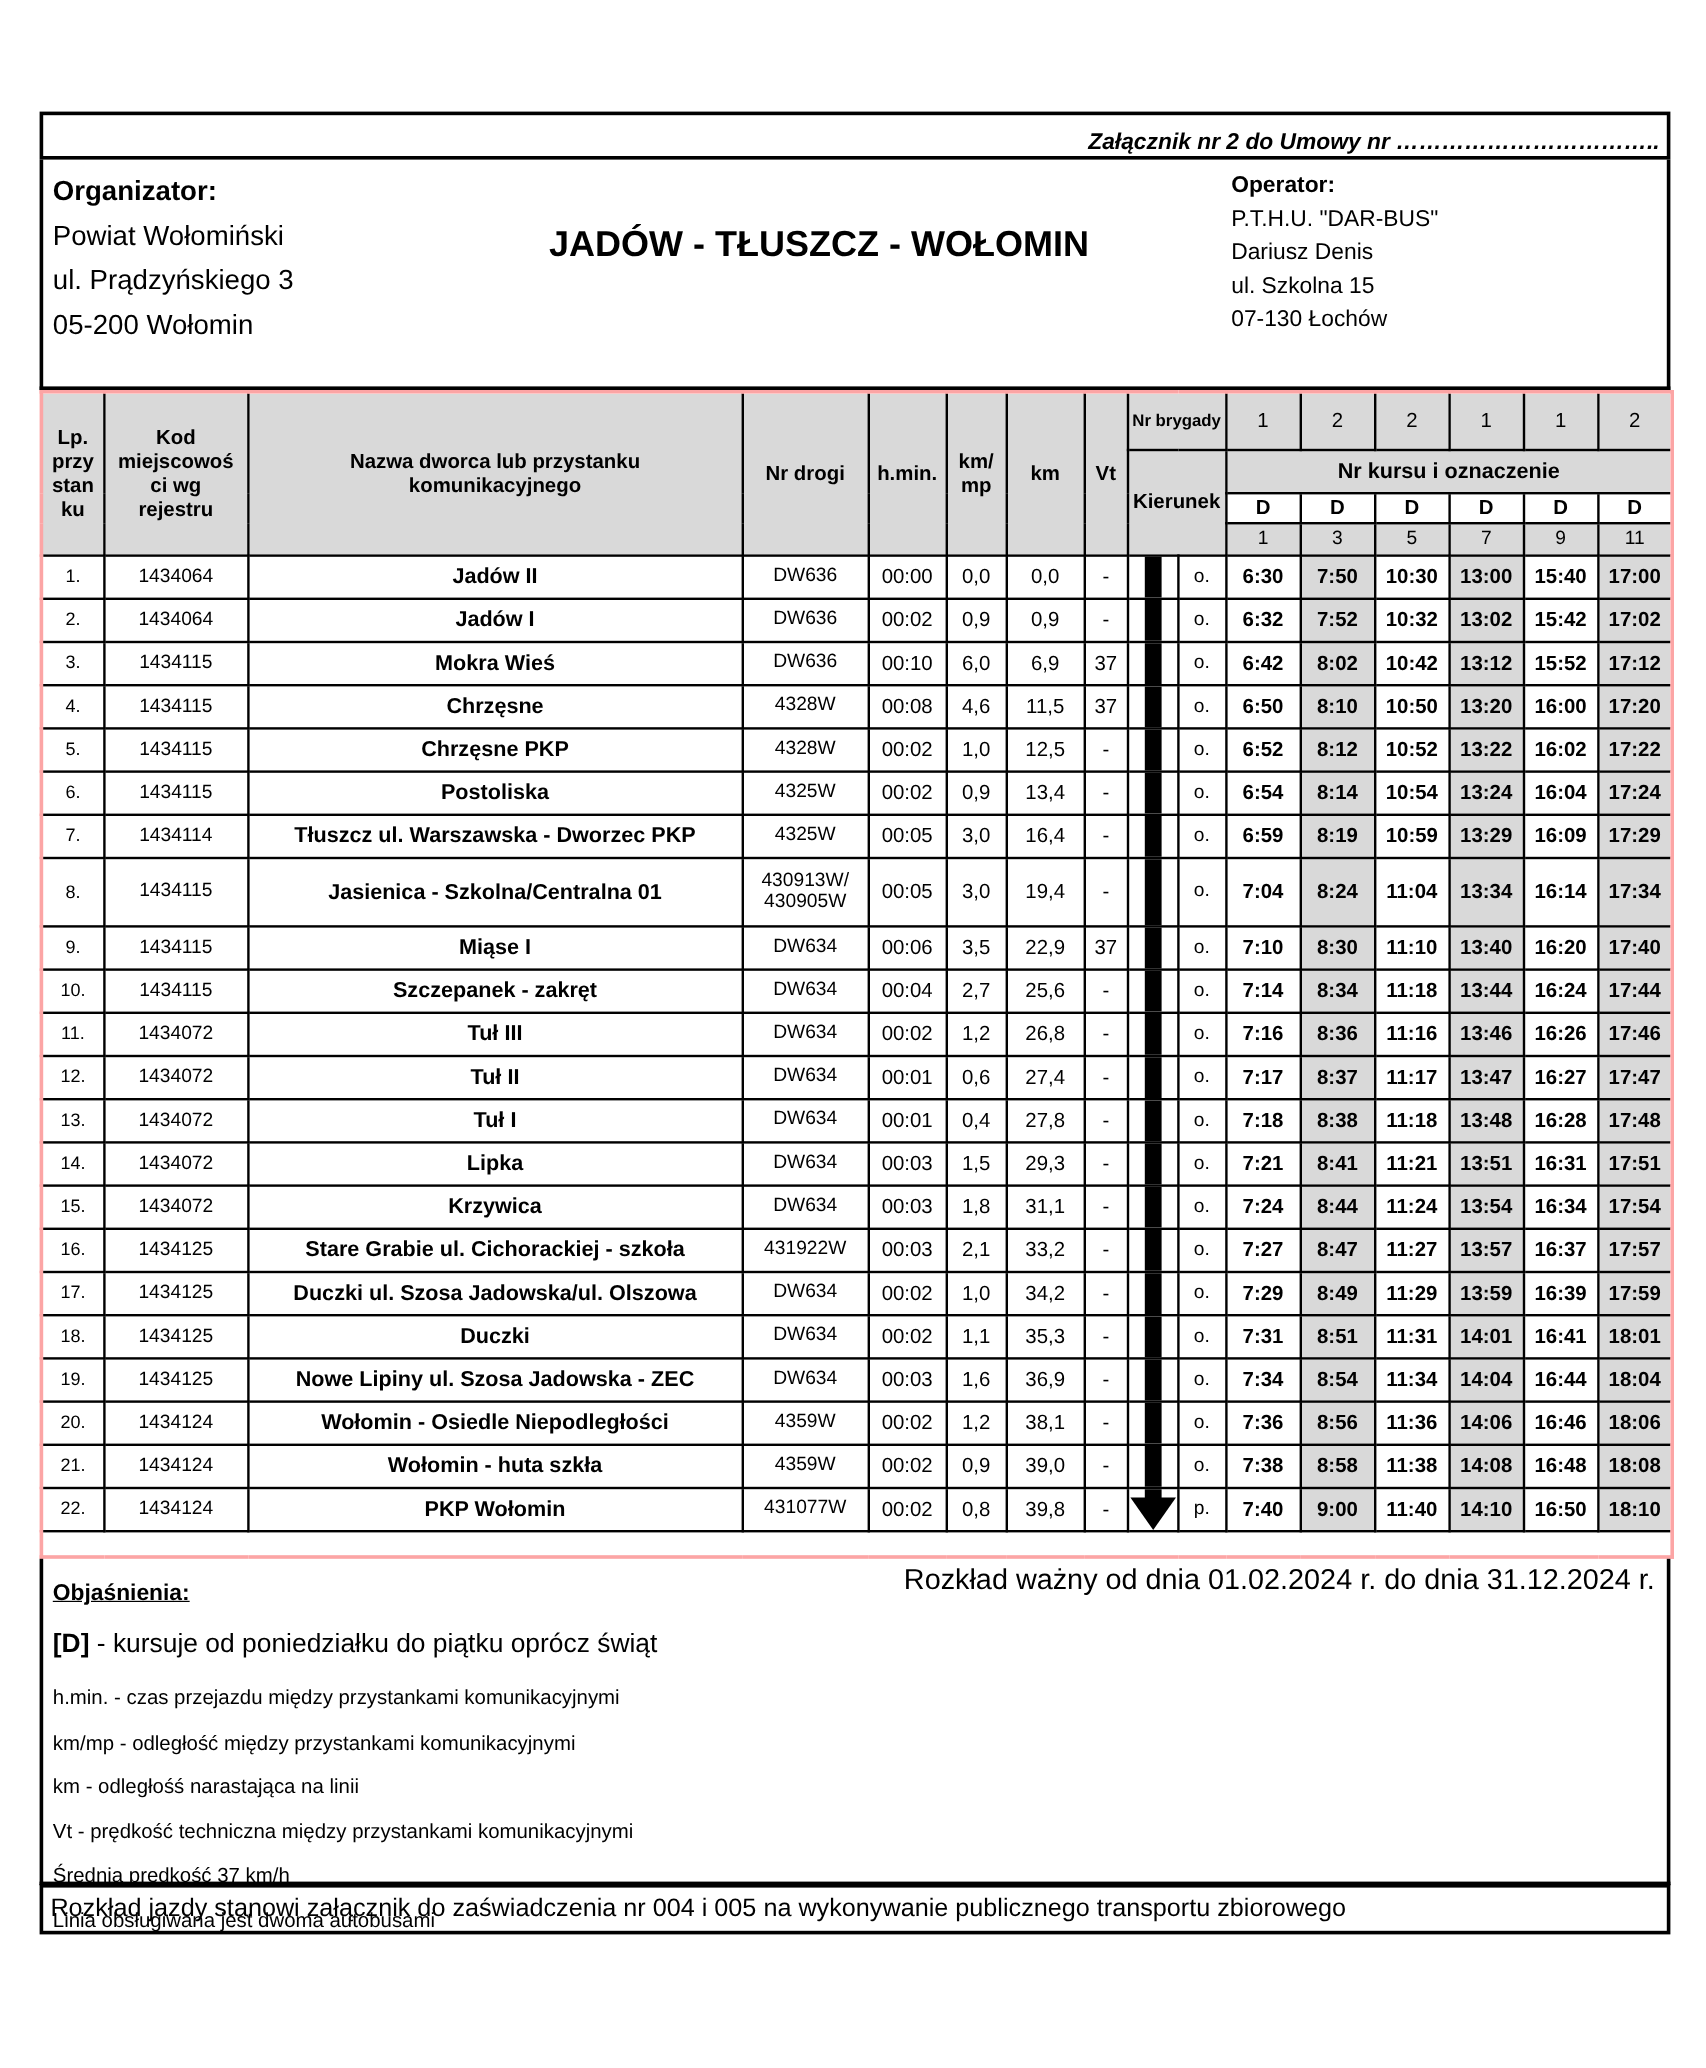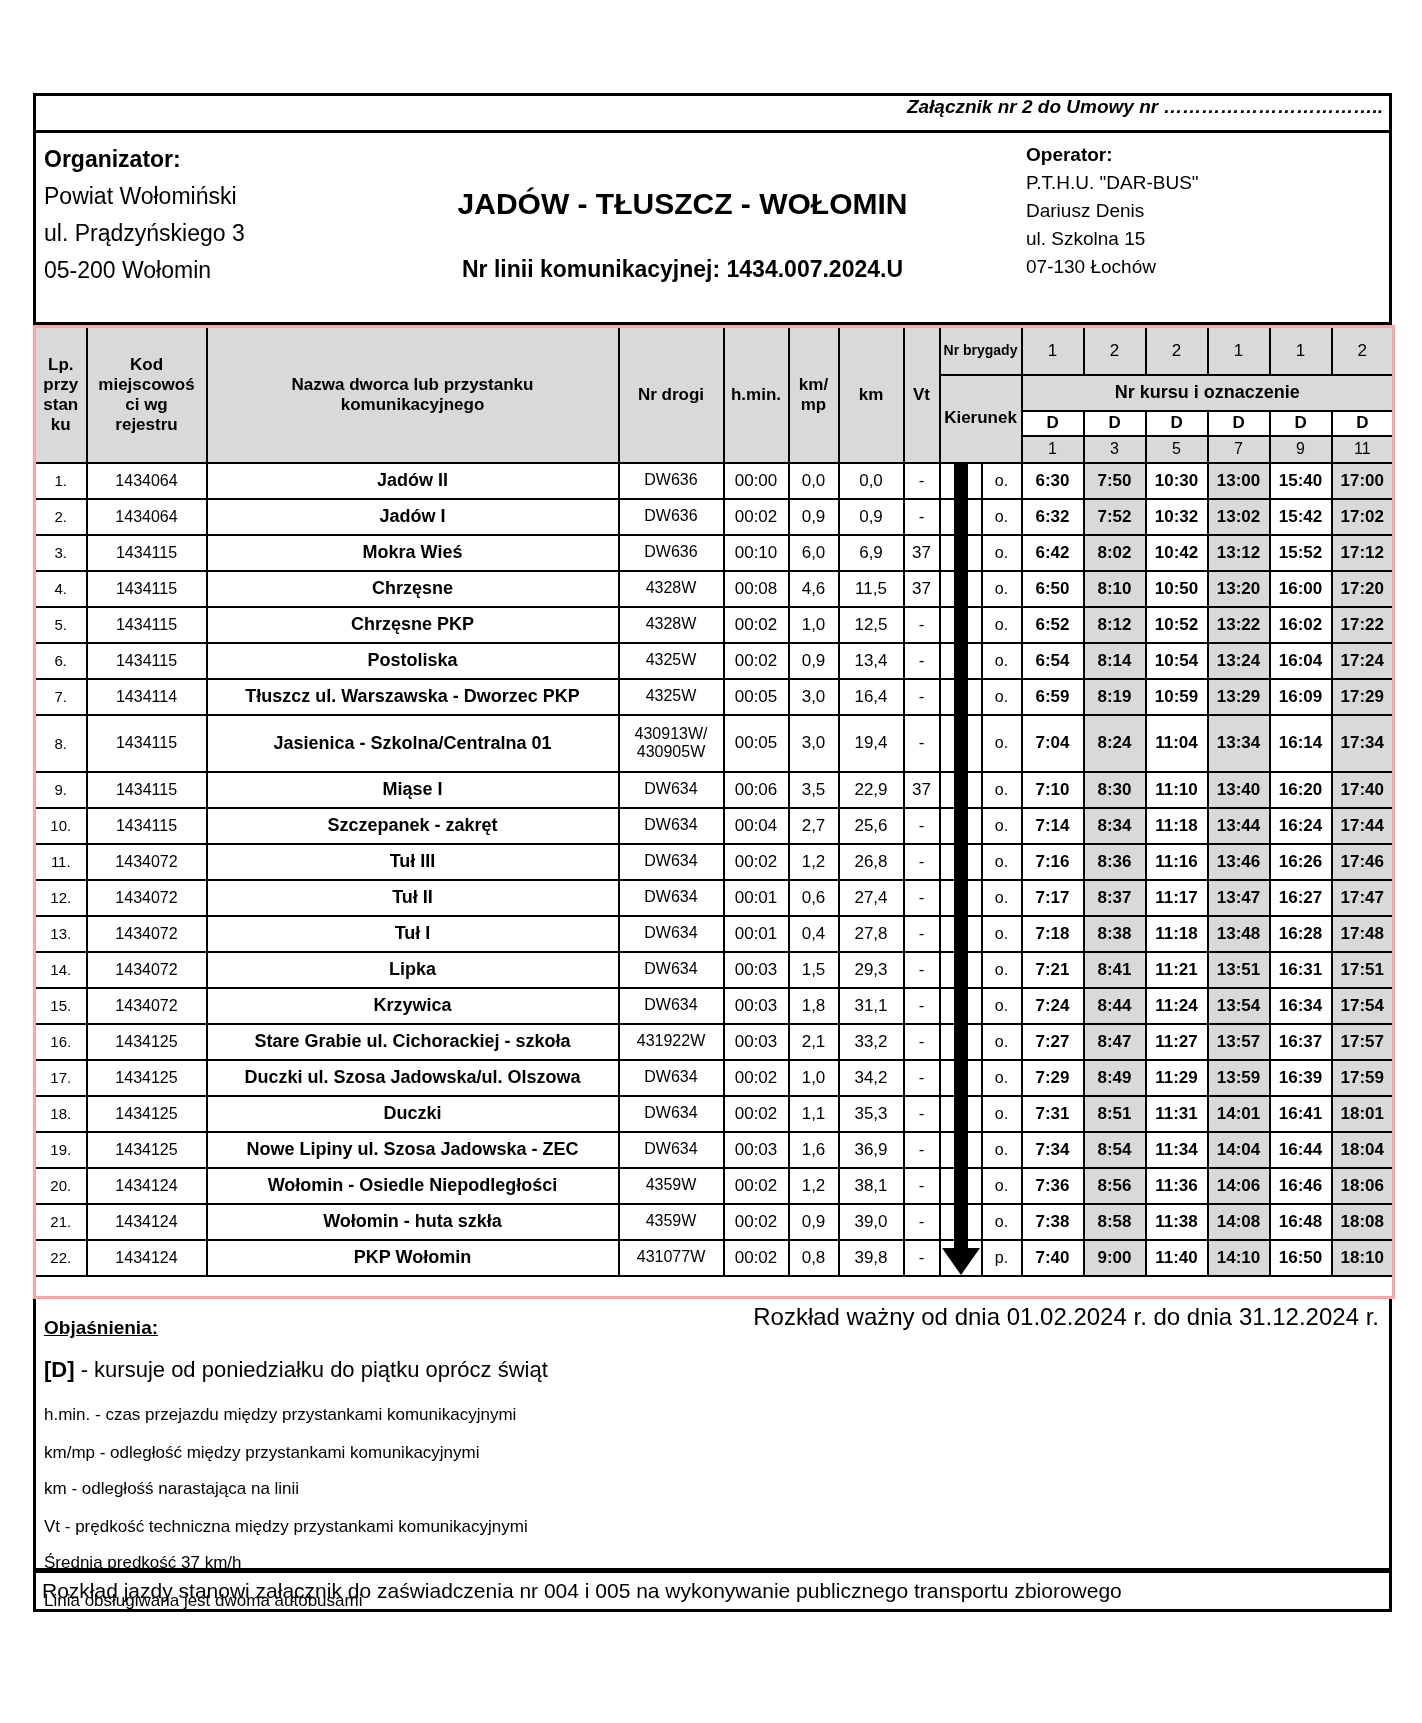--- a/index.html
+++ b/index.html
@@ -7,21 +7,21 @@
     width:1422px; height:1723px; position:relative;
     font-family:"Liberation Sans", sans-serif; color:#000;
     -webkit-font-smoothing:antialiased;
   }
   .doc { position:absolute; left:33px; top:93px; width:1359px; }
   .doc * { box-sizing:border-box; }
 
   
   .sec-attachment {
     border:3px solid #000; height:40px;
-    display:flex; align-items:flex-start; justify-content:flex-end;
+    display:flex; align-items:flex-end; justify-content:flex-end;
     padding-right:6px; font-weight:bold; font-style:italic; font-size:19px;
   }
 
   
   .sec-header { border:3px solid #000; border-top:none; height:192px; position:relative; }
   .org-block { position:absolute; left:8px; top:8px; font-size:23px; line-height:37px; }
   .op-block  { position:absolute; left:990px; top:8px; font-size:19px; line-height:28px; }
   .blk-label { font-weight:bold; }
   .title-block { position:absolute; left:300px; right:360px; top:16px; text-align:center; }
   .main-title { font-size:30px; font-weight:bold; margin-top:38px; }
@@ -101,21 +101,20 @@
 
   <div class="sec-header">
     <div class="org-block">
       <div class="blk-label">Organizator:</div>
       <div>Powiat Wołomiński</div>
       <div>ul. Prądzyńskiego 3</div>
       <div>05-200 Wołomin</div>
     </div>
     <div class="title-block">
       <div class="main-title">JADÓW - TŁUSZCZ - WOŁOMIN</div>
-      <div class="sub-title">Nr linii komunikacyjnej: 1434.007.2024.U</div>
     </div>
     <div class="op-block">
       <div class="blk-label">Operator:</div>
       <div>P.T.H.U. "DAR-BUS"</div>
       <div>Dariusz Denis</div>
       <div>ul. Szkolna 15</div>
       <div>07-130 Łochów</div>
     </div>
   </div>
 

